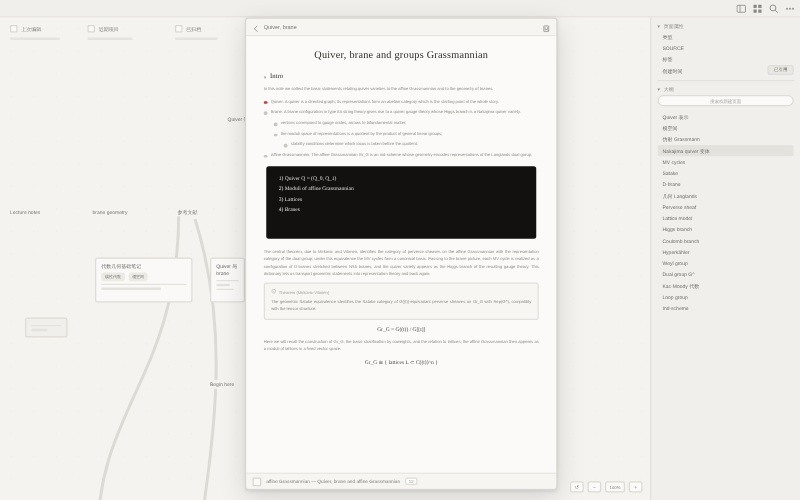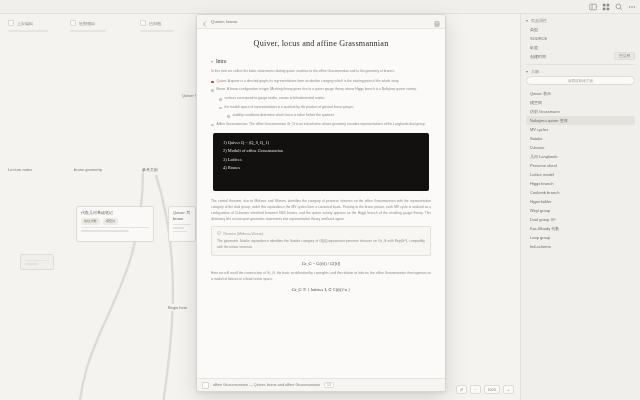--- a/index.html
+++ b/index.html
@@ -347,21 +347,21 @@
       <span>
         <svg viewBox="0 0 8 8" width="6" height="6">
             <rect x="1.4" y="0.9" width="5.2" height="6.2" rx="0.6" fill="none" stroke="#8a8884" stroke-width="0.8"></rect>
             <polyline points="2.8,2.2 2.8,5.6 4,4.6 5.2,5.6 5.2,2.2" fill="none" stroke="#8a8884" stroke-width="0.7"></polyline>
           </svg>
       </span>
     </div>
 
     <div class="ov-body">
 
-      <div class="doc-title">Quiver, locus and affine Grassmannian</div>
+      <div class="doc-title">Quiver, brane and groups Grassmannian</div>
 
       <div class="sec-head">
         <span class="caret">▾</span>
         <span>Intro</span>
       </div>
 
       <div class="para">
         <span>In this note we collect the basic statements relating quiver varieties to the affine Grassmannian and to the geometry of branes.</span>
       </div>
 

